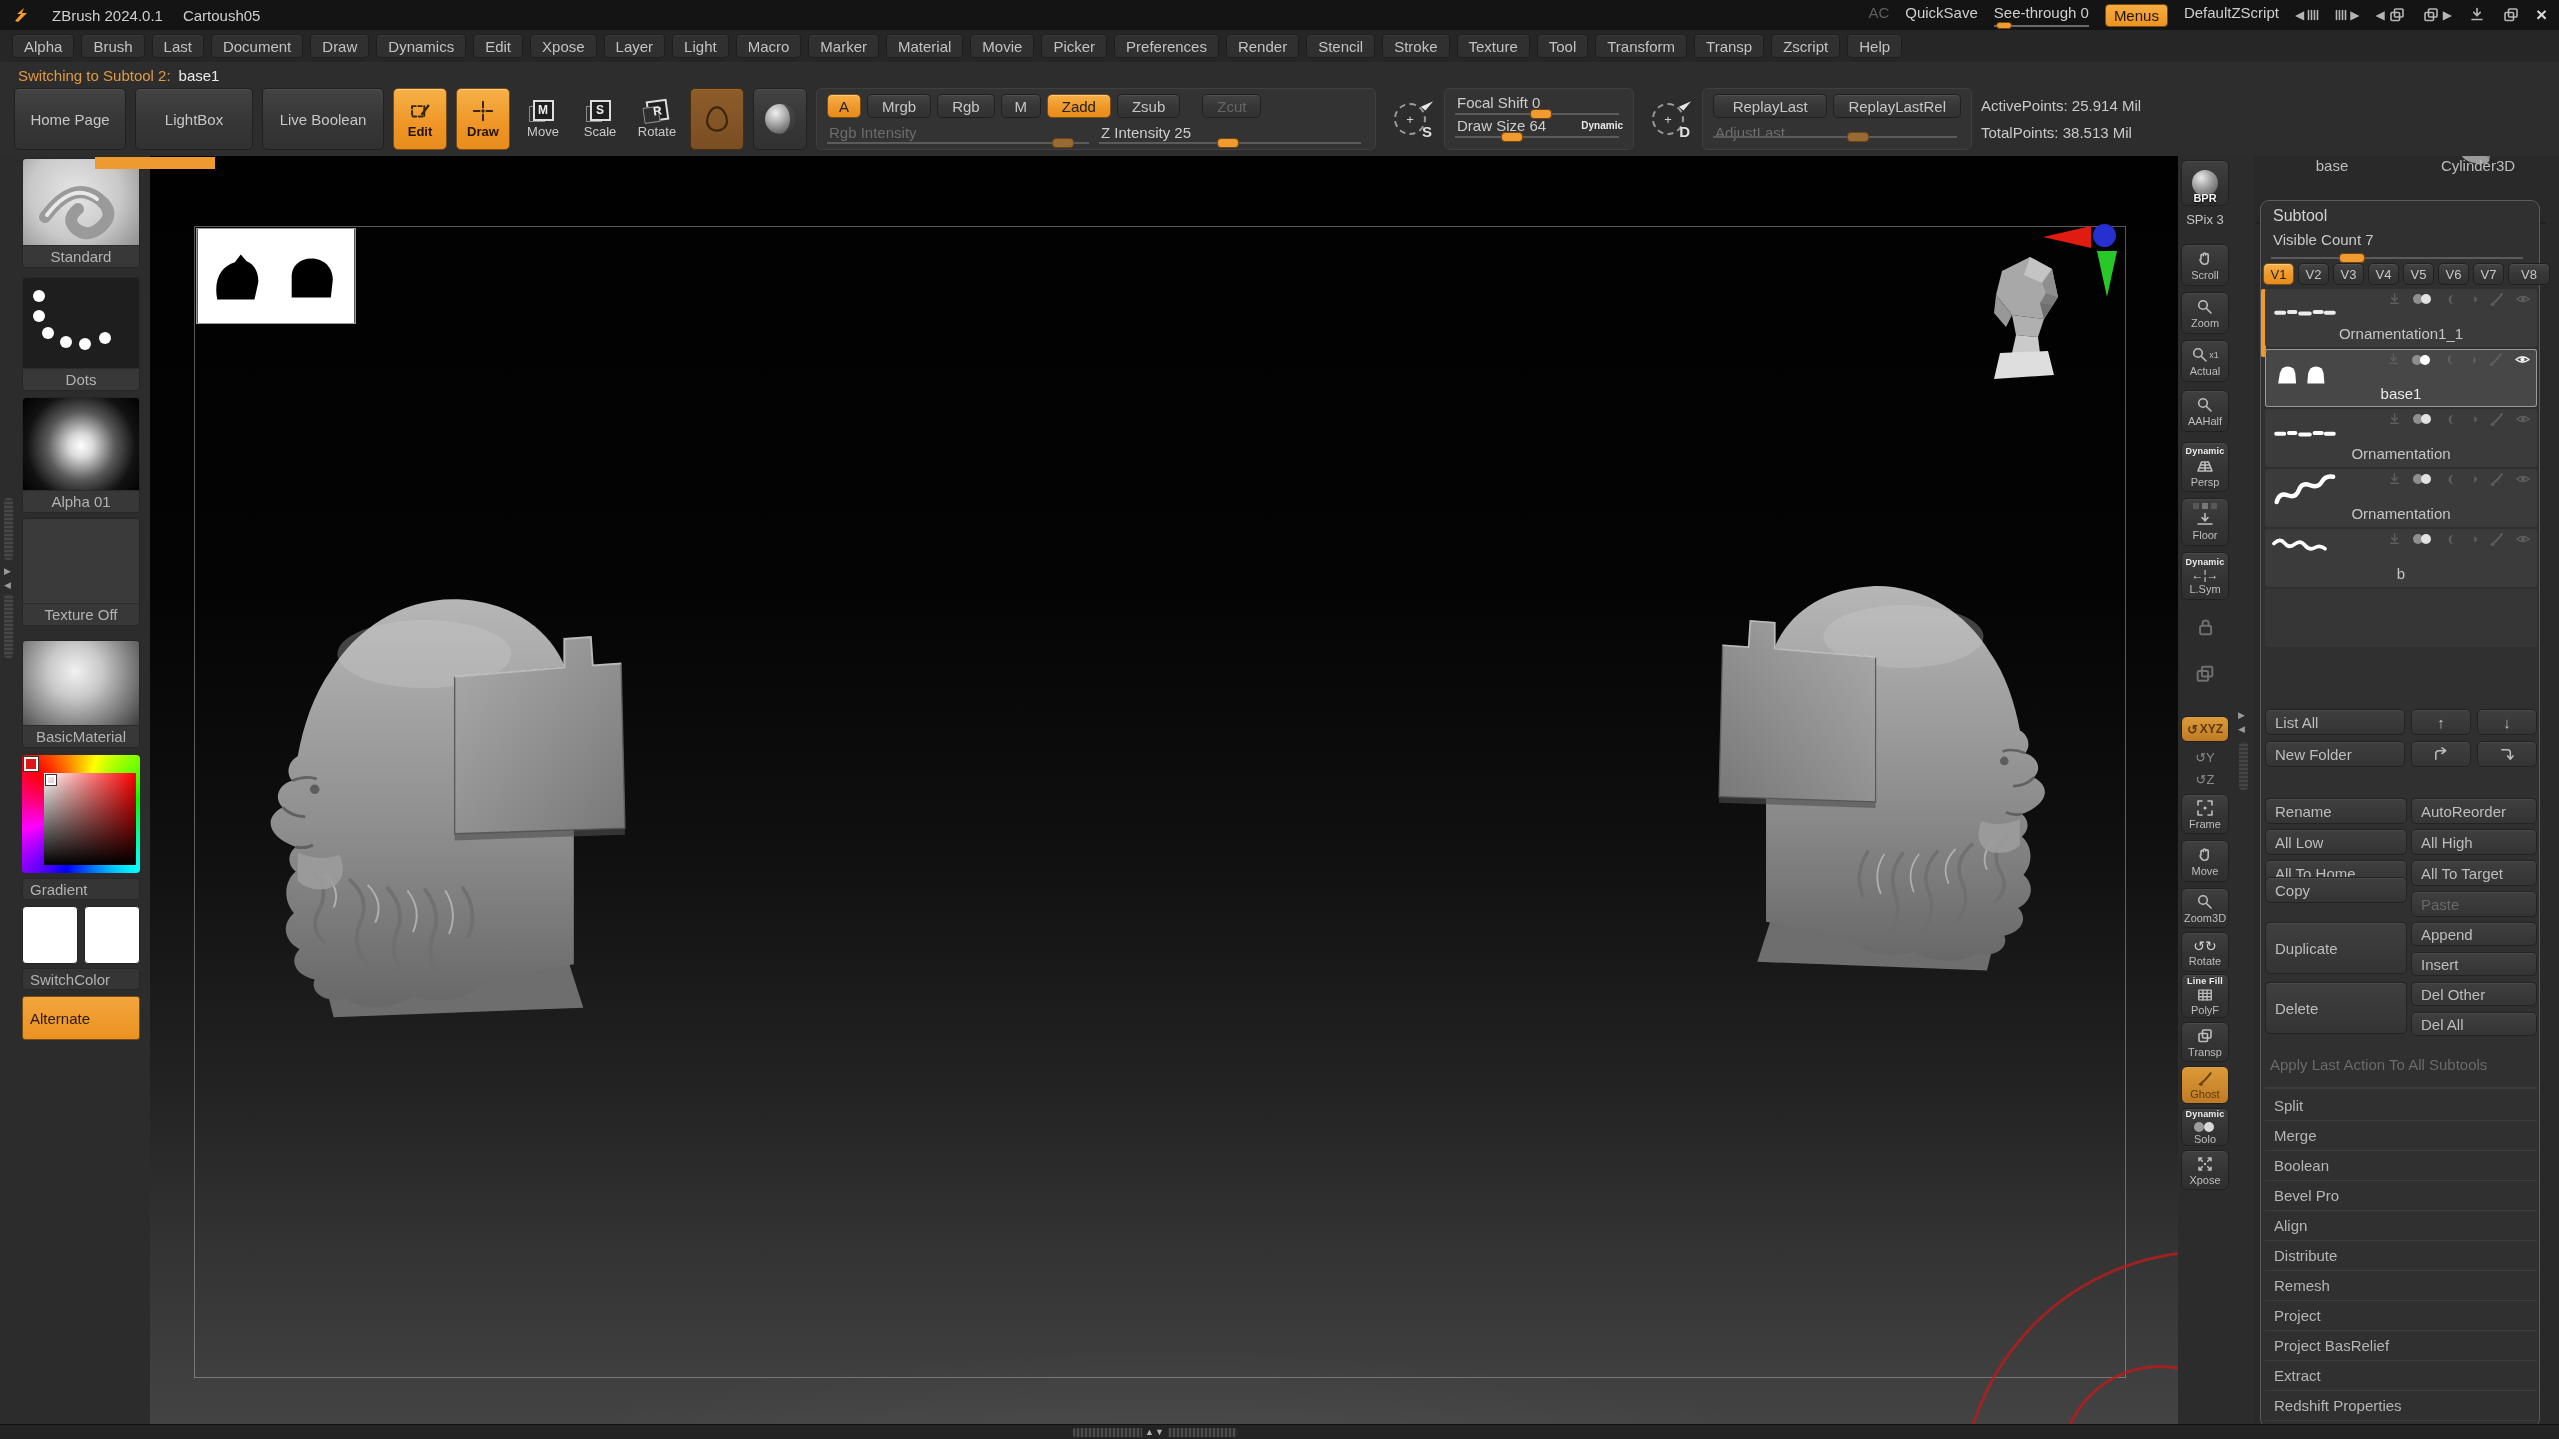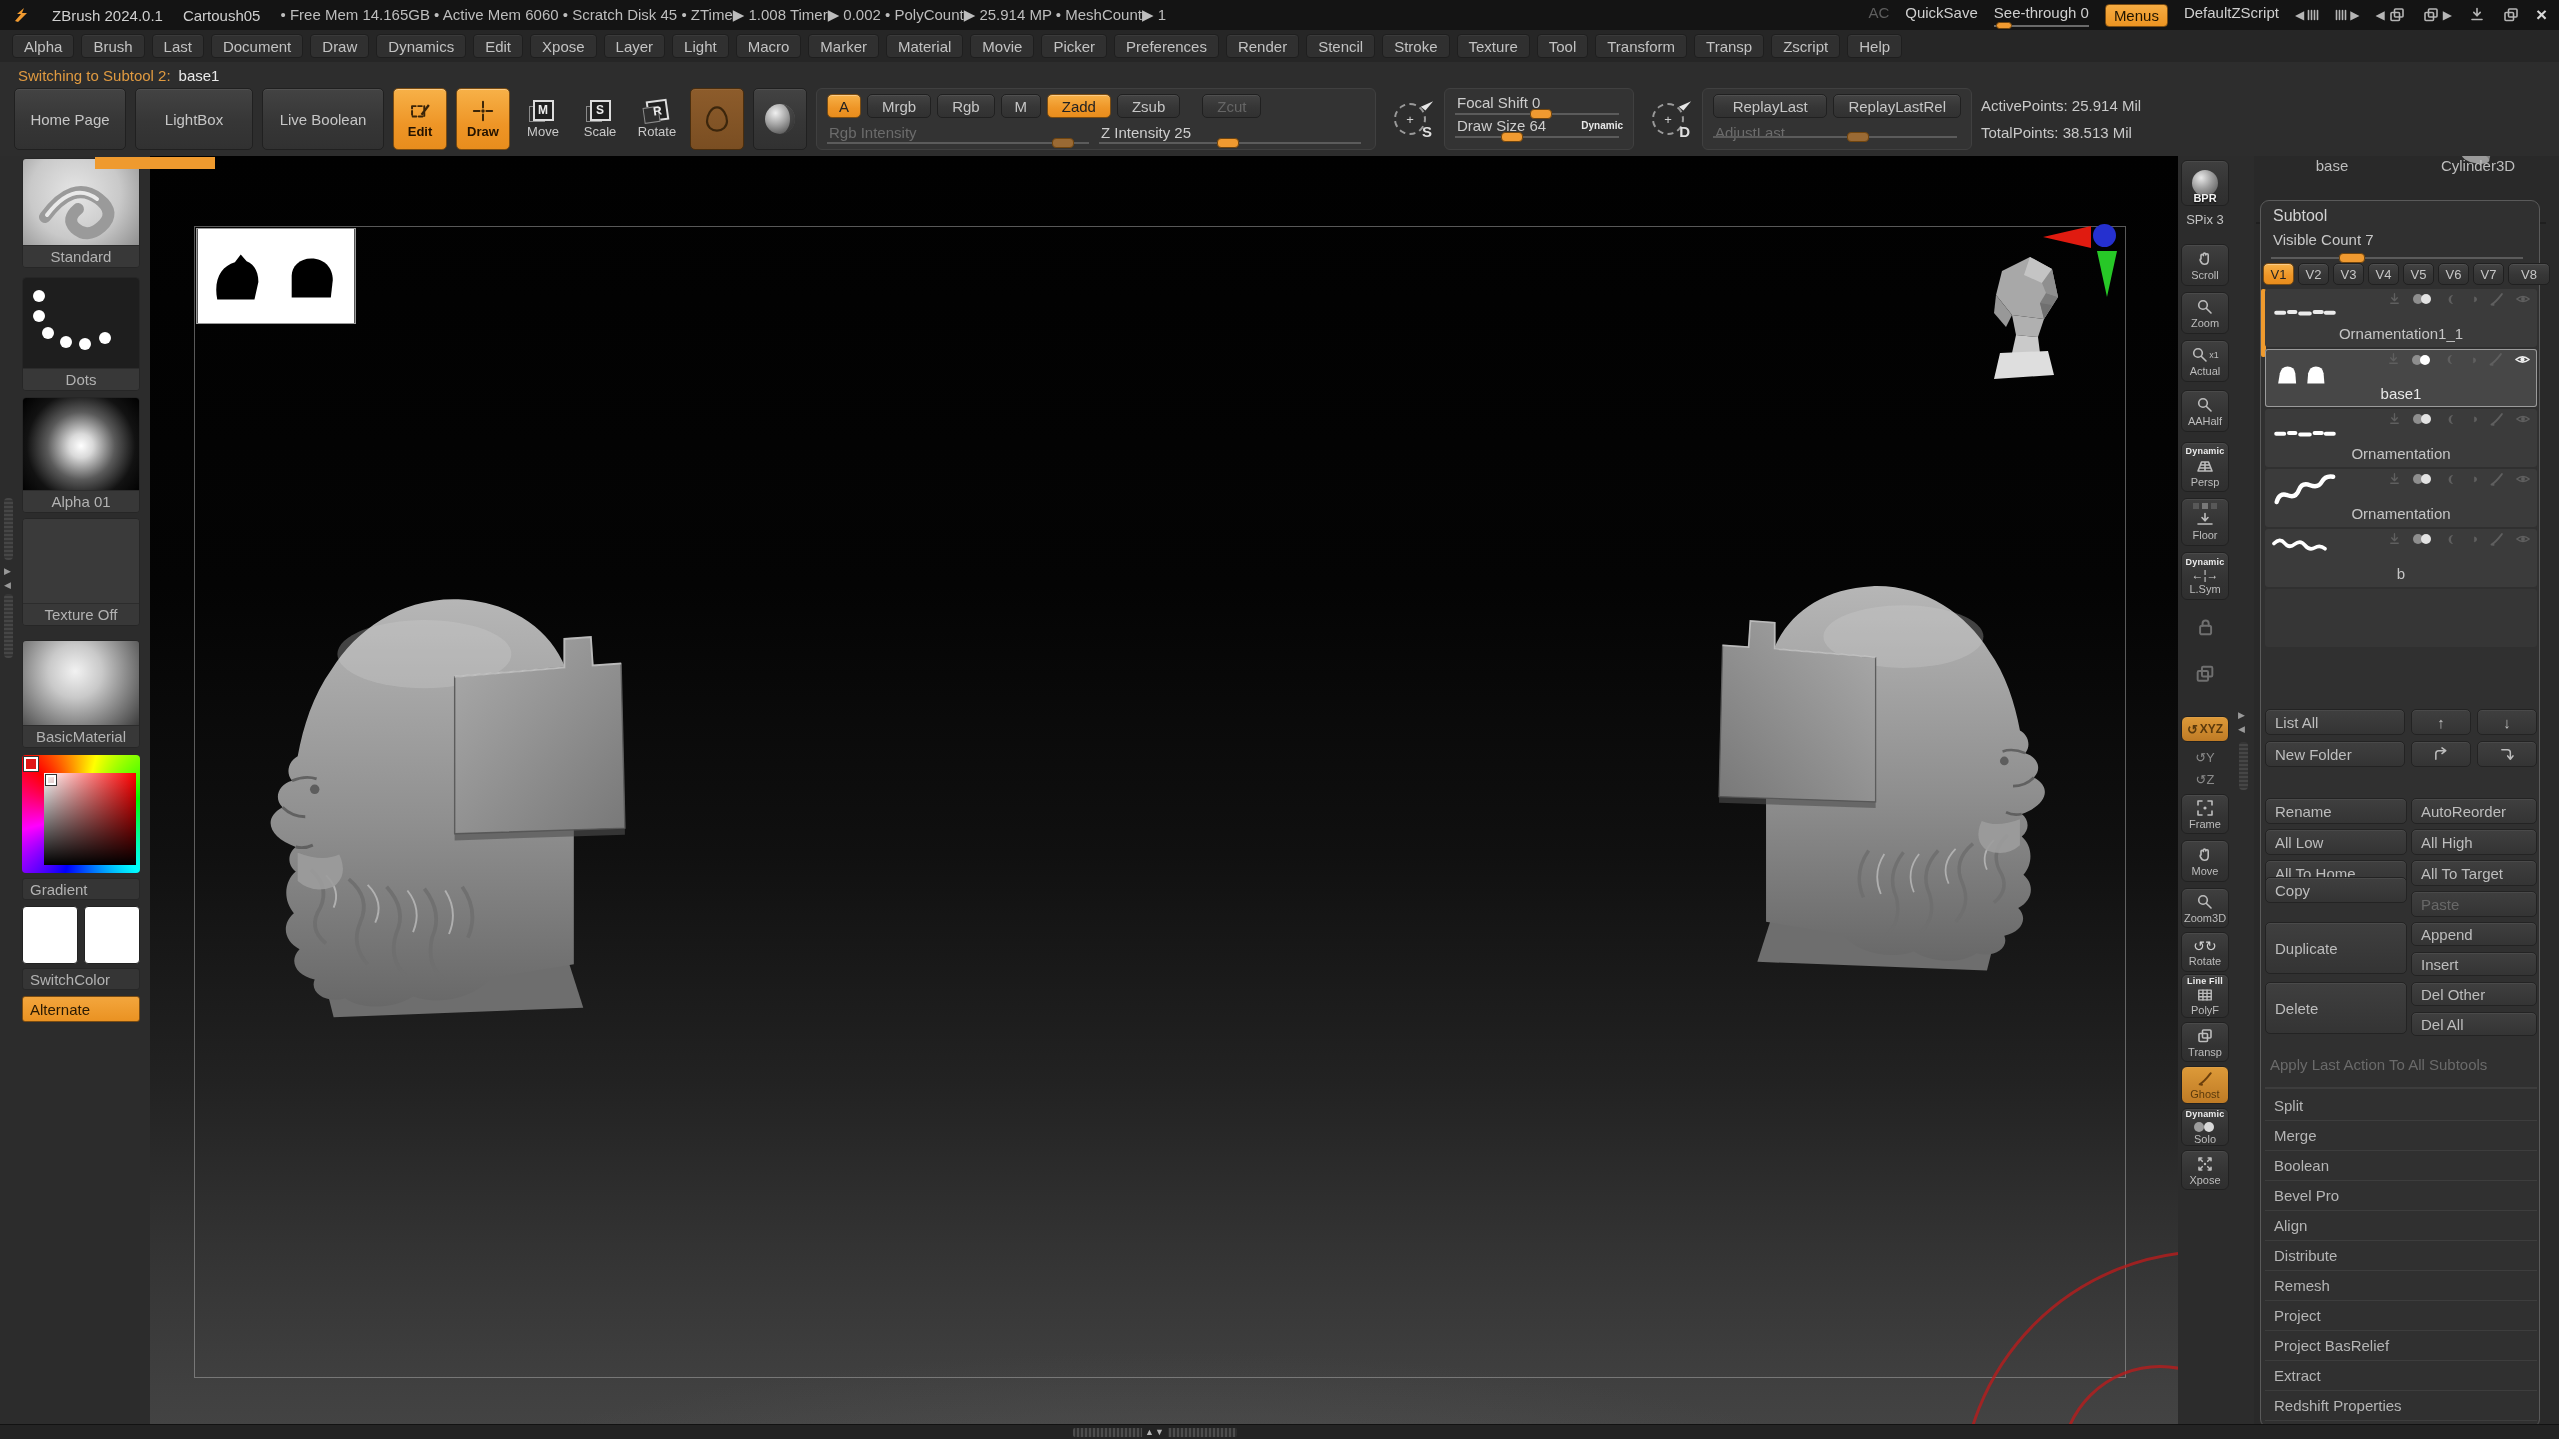--- a/index.html
+++ b/index.html
@@ -84,21 +84,21 @@
   .traylabel { height:22px; background:#383838; color:#b2b2b2; font-size:15px;
                display:flex; align-items:center; justify-content:center; border-top:1px solid #2c2c2c; }
   .thumbimg { width:100%; }
   .rail { position:absolute; width:9px; border-radius:4px;
           background:repeating-linear-gradient(0deg,#464646 0 2px,#353535 2px 4px); }
   .railarrow { position:absolute; color:#9a9a9a; font-size:9px; line-height:10px; }
   .swatch { position:absolute; width:56px; height:58px; background:#fff; border-radius:4px; border:1px solid #222; }
   .barbtn { position:absolute; left:22px; width:118px; height:22px; background:#353535;
             color:#b2b2b2; font-size:15px; display:flex; align-items:center; padding-left:7px;
             border-radius:3px; border:1px solid #272727; }
-  .altbtn { background:linear-gradient(#f3a63d,#ea9222); color:#2a1a03; border-color:#7a4c12; height:26px; }
+  .altbtn { background:linear-gradient(#f3a63d,#ea9222); color:#2a1a03; border-color:#7a4c12; height:44px; }
 
   
   .canvas { left:150px; top:156px; width:2028px; height:1268px; overflow:hidden;
             background:linear-gradient(180deg,#010101 0%,#040404 34%,#101010 55%,#222222 73%,#333333 86%,#404040 97%,#434343 100%);
             box-shadow:0 0 0 2px #191919; z-index:20; }
   .canvglow { position:absolute; left:0; right:0; bottom:-120px; height:500px;
               background:radial-gradient(55% 55% at 50% 100%, rgba(110,110,110,.35), transparent 70%); }
   .docframe { position:absolute; left:44px; top:70px; right:52px; bottom:46px;
               border:1px solid rgba(175,175,175,.5); }
   .stencilbox { position:absolute; left:46px; top:72px; width:160px; height:96px; border:1px solid #999; }
@@ -319,21 +319,20 @@
 </svg>
 
 <div id="app">
 
   <header class="abs titlebar">
     <svg width="20" height="20" viewBox="0 0 20 20">
       <path d="M3 16 L9 9 L5 9 L12 3 L10 8 L15 8 L6 17 Z" fill="#f09a30"></path>
     </svg>
     <span>ZBrush 2024.0.1</span>
     <span>Cartoush05</span>
-    <span class="tb-stats">• Free Mem 14.165GB  • Active Mem 6060  • Scratch Disk 45  •  ZTime▶ 1.008   Timer▶ 0.002  • PolyCount▶ 25.914 MP   • MeshCount▶ 1</span>
     <div class="tb-right">
       <span class="tb-dim">AC</span>
       <span>QuickSave</span>
       <span class="seethru">
         <span>See-through 0</span>
         <span class="track">
             <span class="thumb" style="left:2px"></span>
           </span>
       </span>
       <span class="menus-pill">Menus</span>

